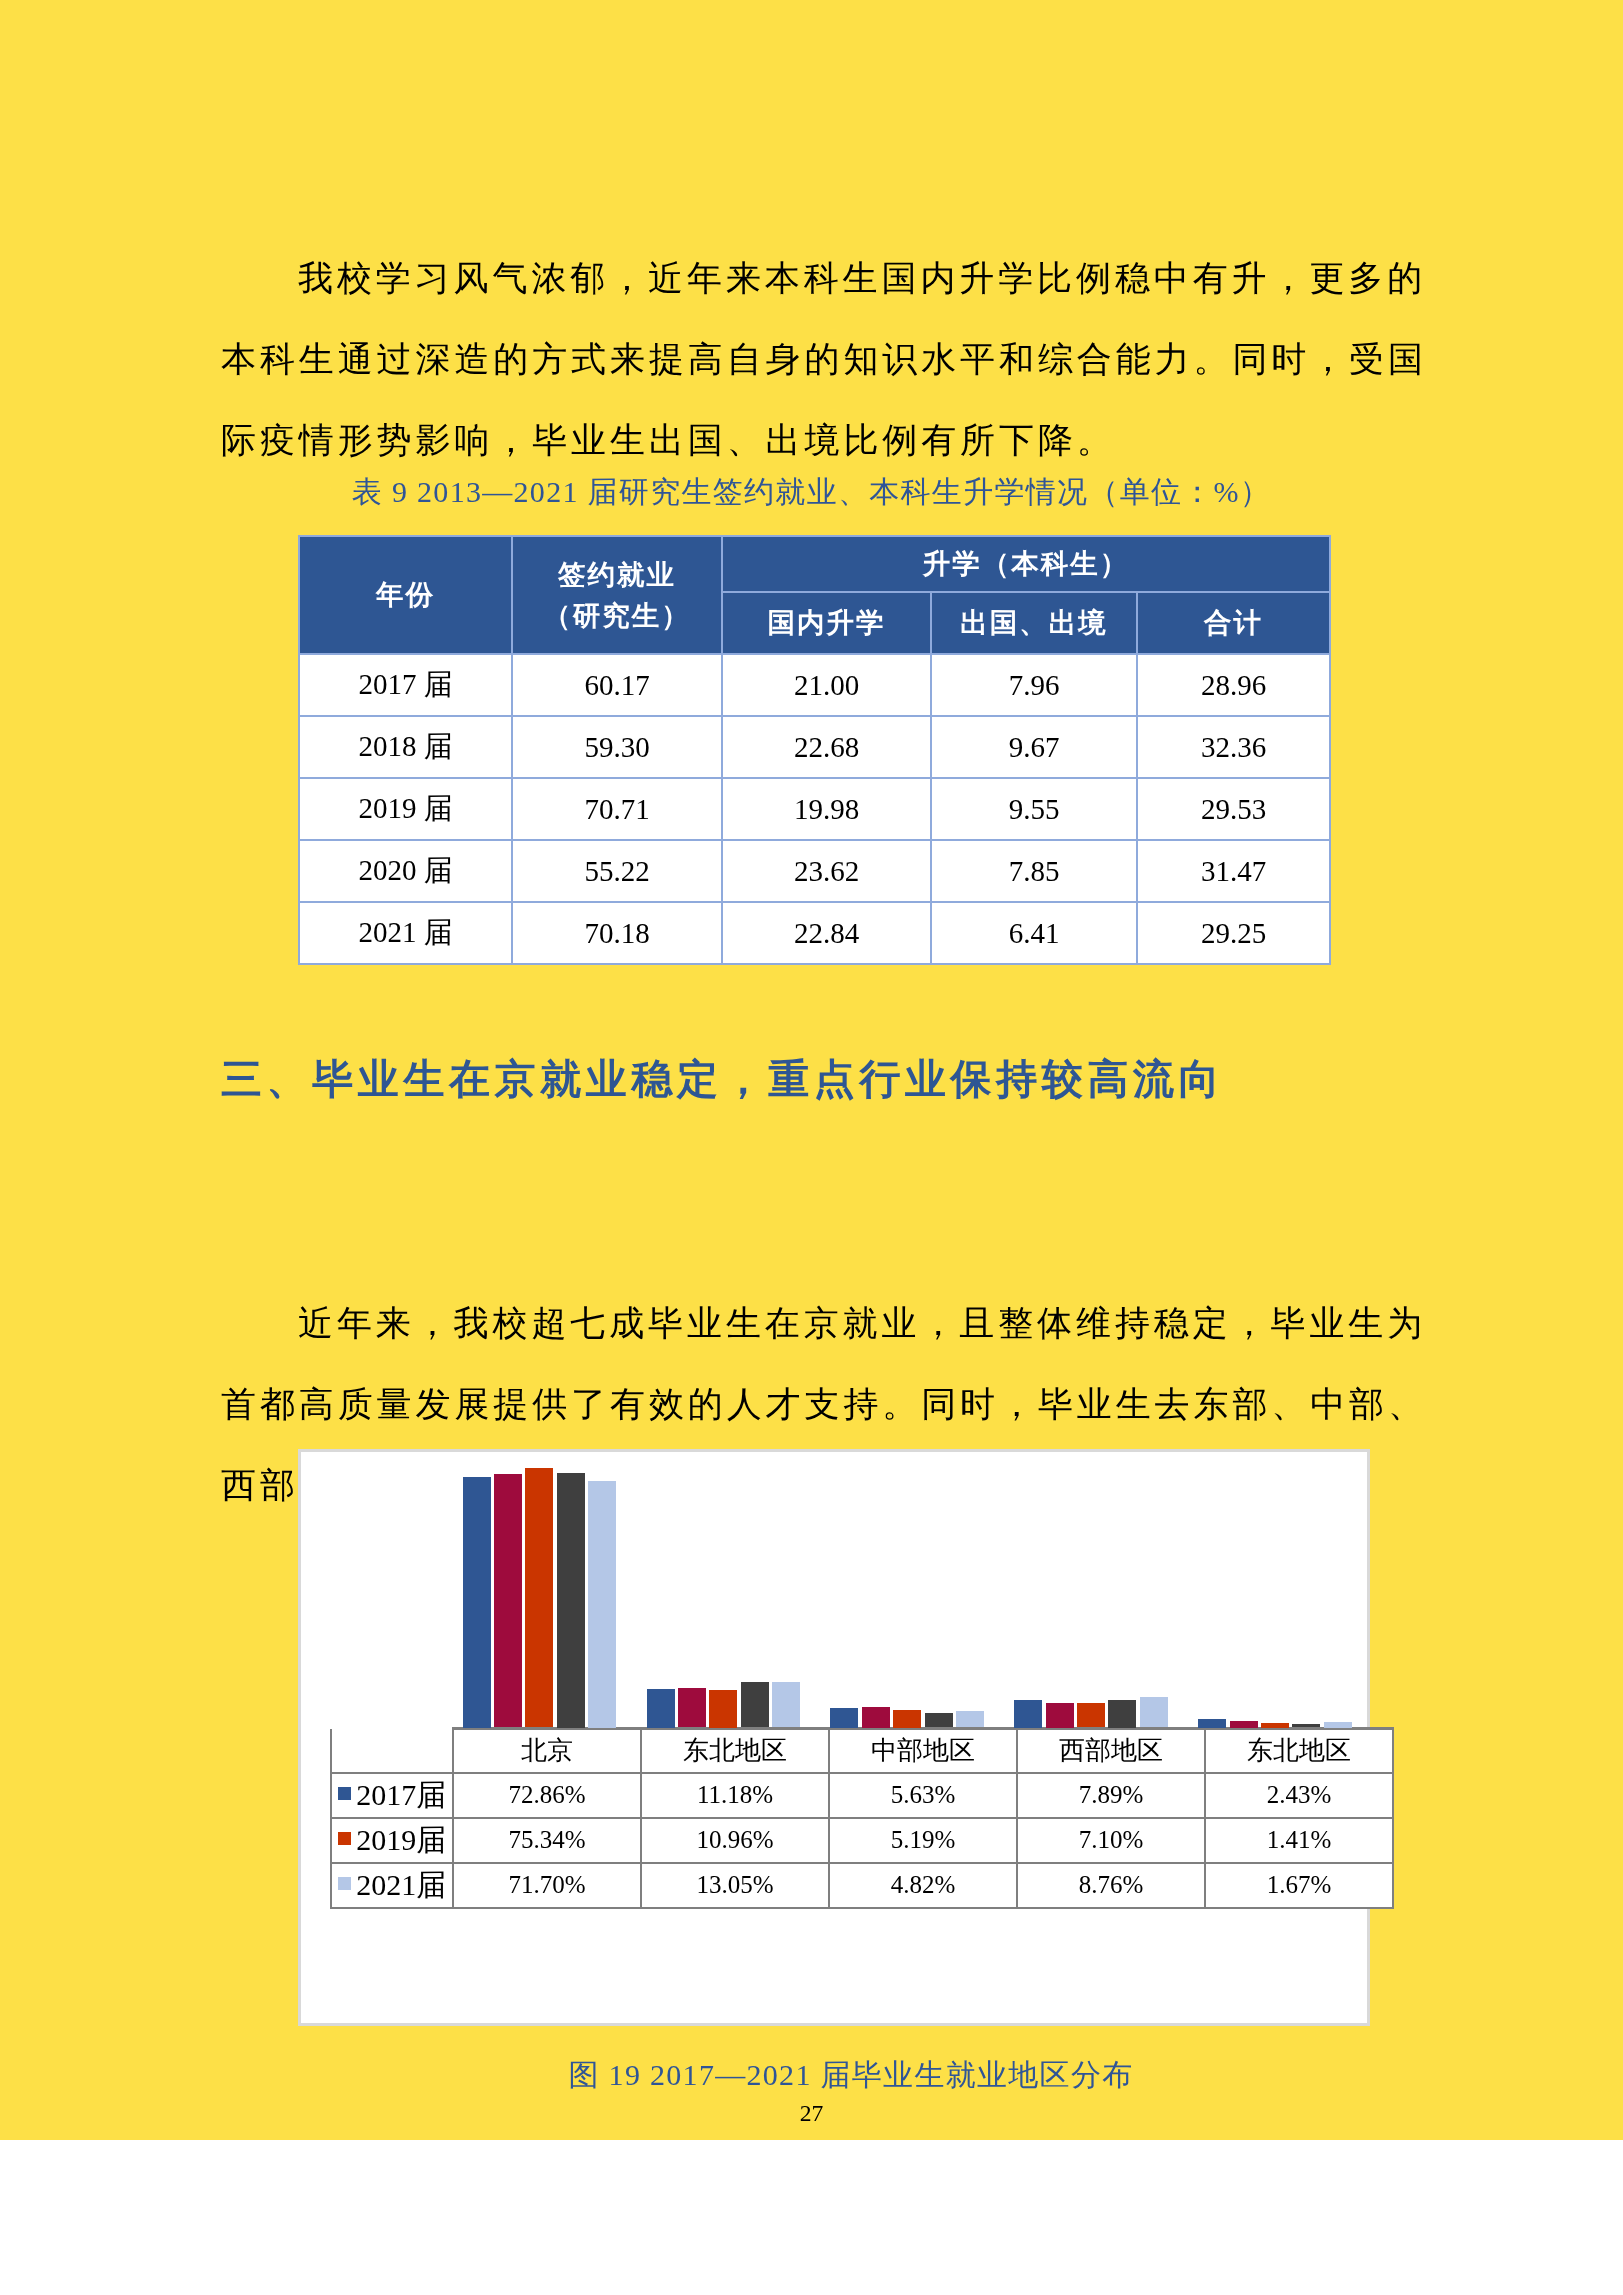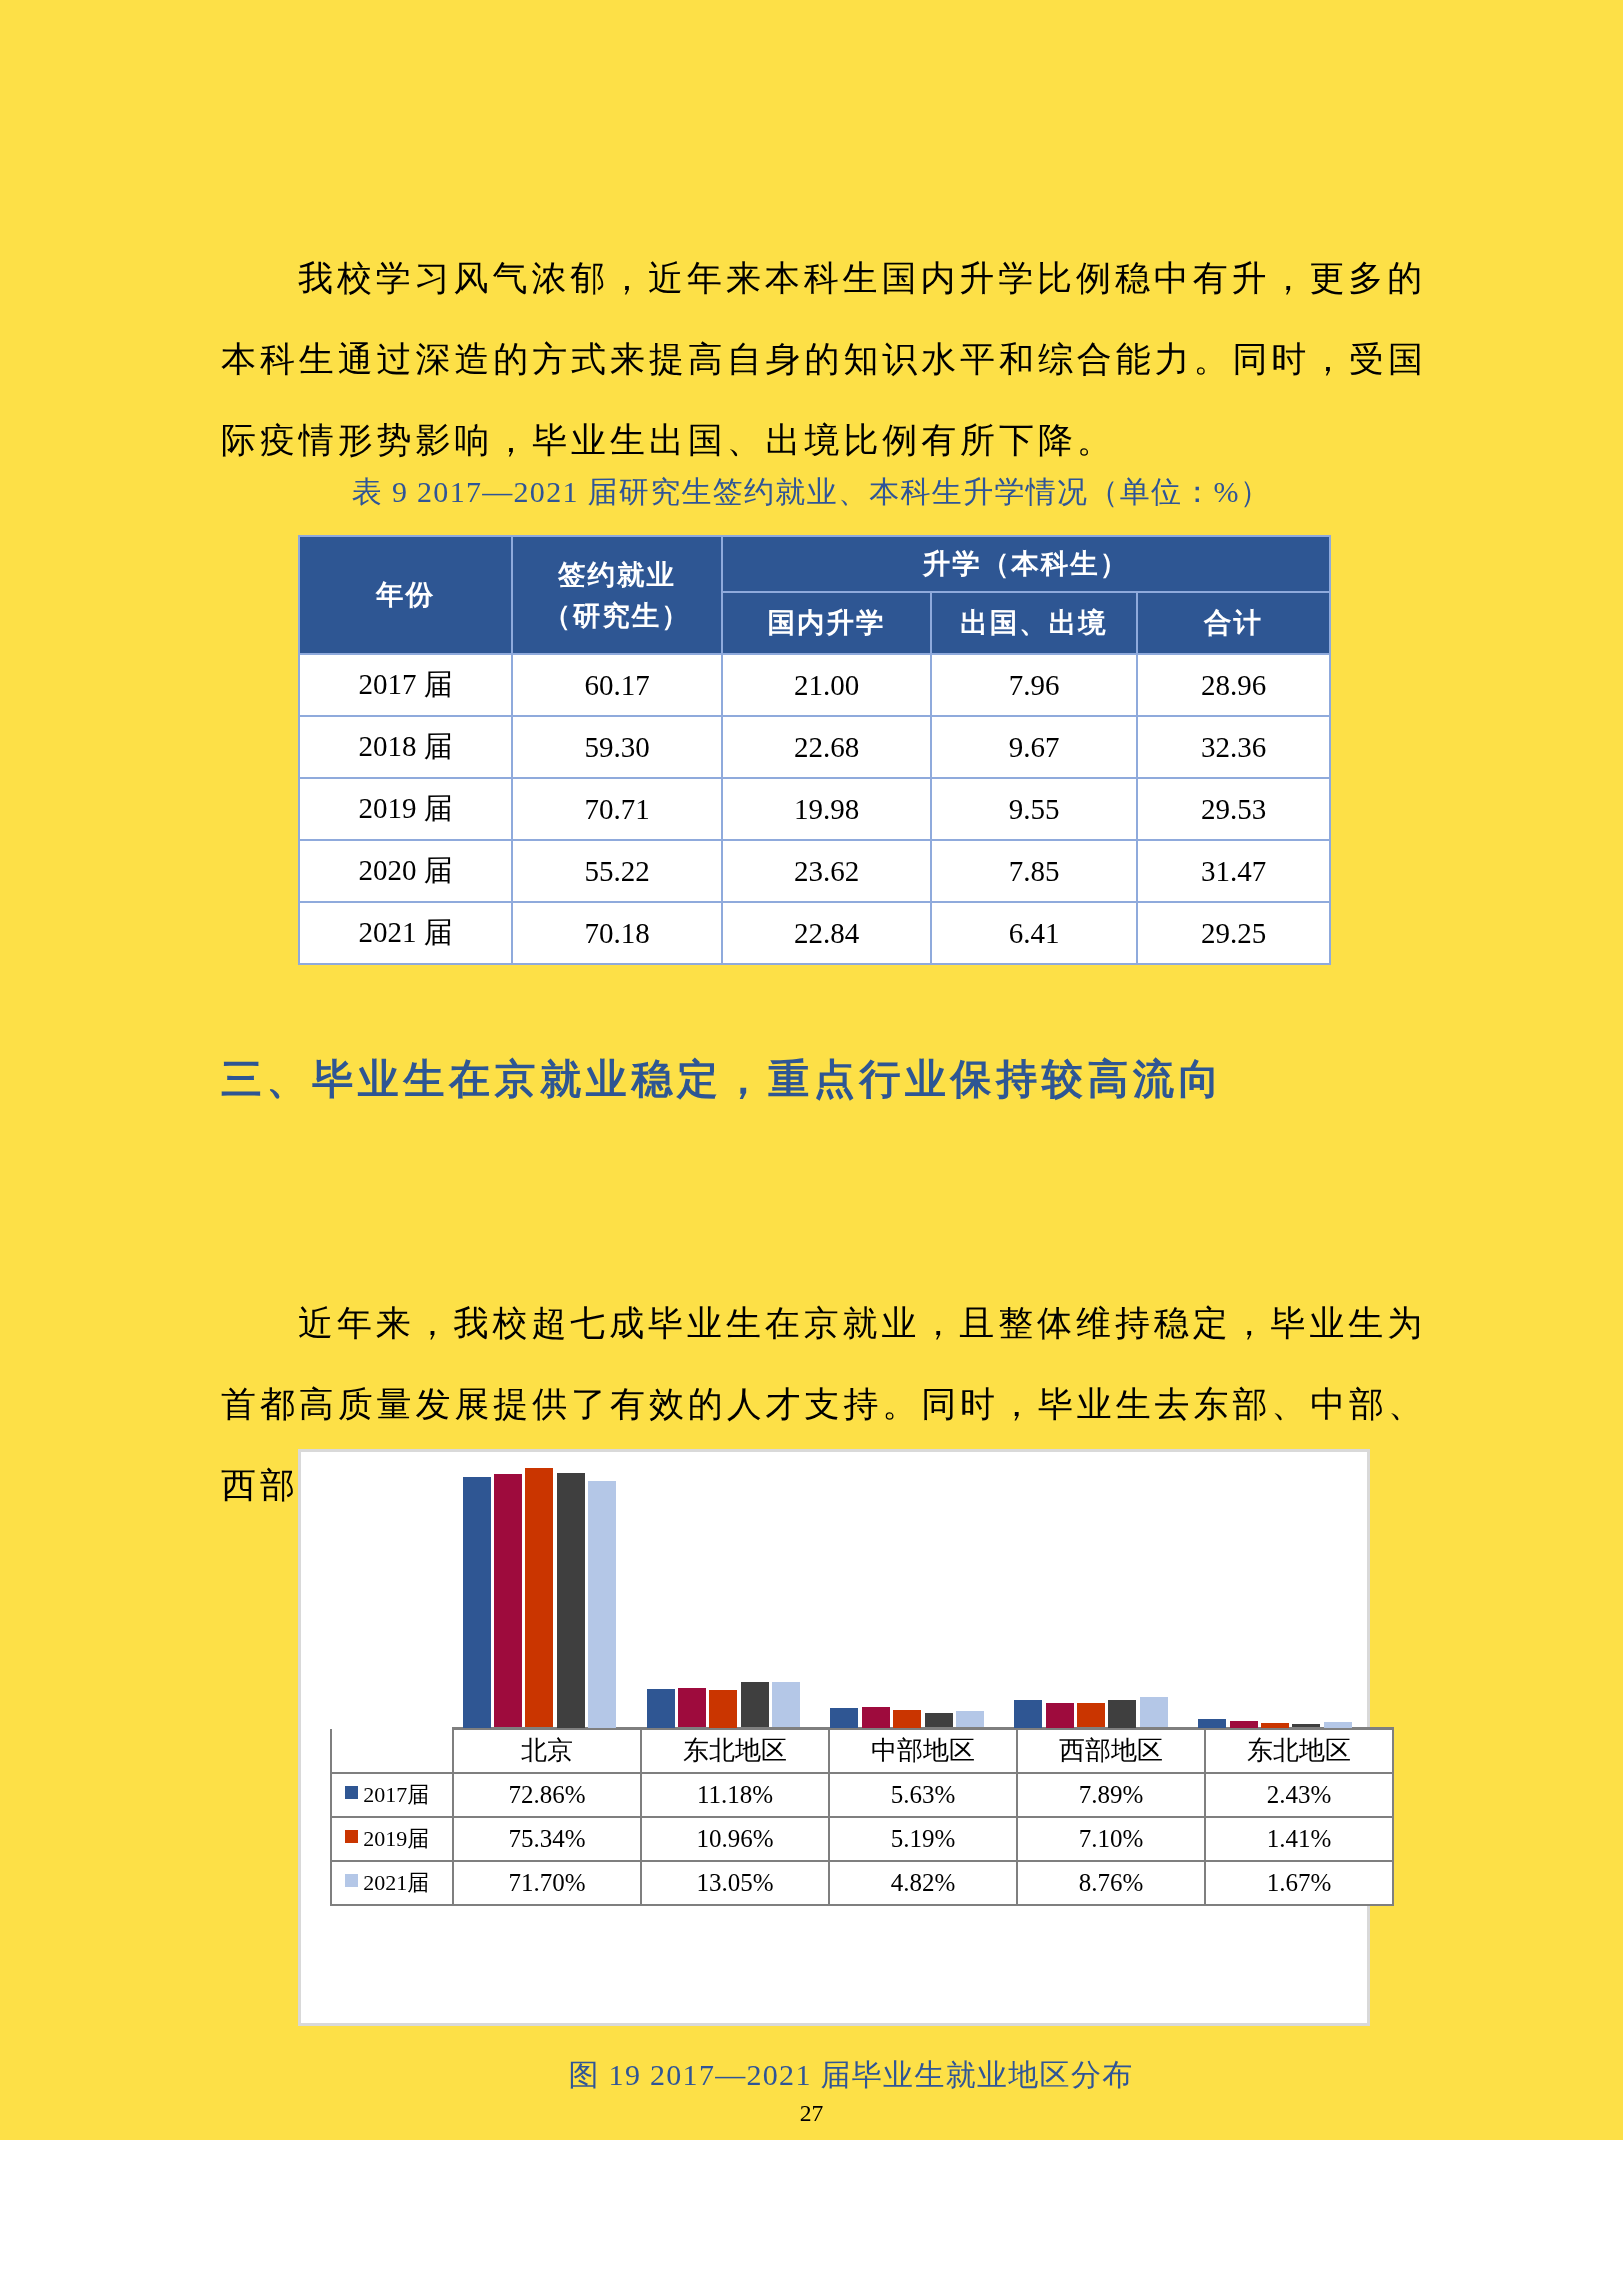--- a/index.html
+++ b/index.html
@@ -51,21 +51,21 @@
   }
   .ct th, .ct td {
     border:2px solid #7F7F7F; text-align:center; vertical-align:middle;
     background:#ffffff; font-weight:normal; overflow:hidden;
   }
   .ct thead tr { height:44px; }
   .ct thead th { font-size:26px; border-top:3.3px solid #7F7F7F; border-bottom:2.6px solid #7F7F7F;font-family:Liberation Mono, monospace; }
   .ct thead th.corner { border-top:none; }
   .ct tbody tr { height:44px; }
   .ct tbody td { font-size:25px; border-bottom:2.6px solid #7F7F7F; }
-  .ct td.legend-cell { text-align:left; padding-left:13px; font-size:22px; }
+  .ct td.legend-cell { text-align:left; padding-left:6px; font-size:30px; }
   .swatch {
     display:inline-block; width:13px; height:13px;
     vertical-align:middle; margin-right:5.2px; margin-top:-3.9px;
   }
   .yr { vertical-align:middle; }
   .fig-caption {
     position:absolute; left:298px; top:2055px; width:1106px;
     text-align:center; font-size:30px; color:#2F5597; letter-spacing:1.3px;
   }
   .page-number {
@@ -75,21 +75,21 @@
 </style>
 </head>
 <body>
 
 <div class="page">
 
   <p class="para para1">我校学习风气浓郁，近年来本科生国内升学比例稳中有升，更多的
 本科生通过深造的方式来提高自身的知识水平和综合能力。同时，受国
 际疫情形势影响，毕业生出国、出境比例有所下降。</p>
 
-  <div class="t9-caption">表 9  2017—2021 届研究生签约就业、本科生升学情况（单位：%）</div>
+  <div class="t9-caption">表 9  2013—2021 届研究生签约就业、本科生升学情况（单位：%）</div>
 
   <table class="t9">
     <colgroup>
       <col style="width:213px">
         <col style="width:210px">
         <col style="width:209px">
         <col style="width:206px">
         <col style="width:193px">
     </colgroup>
     <thead>

